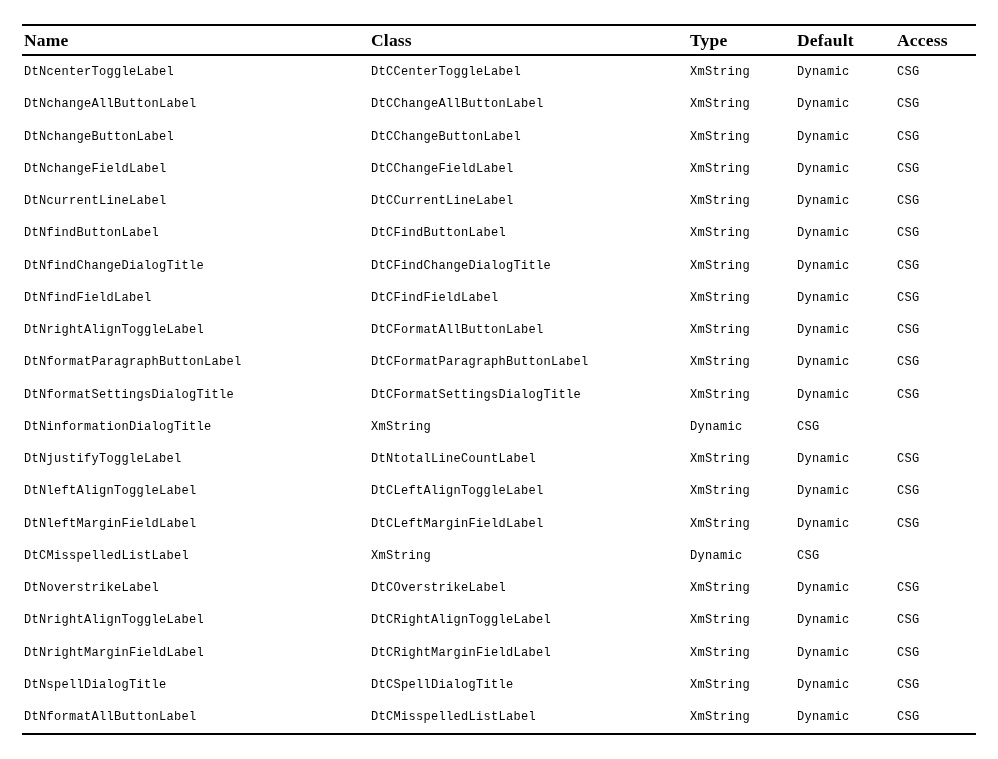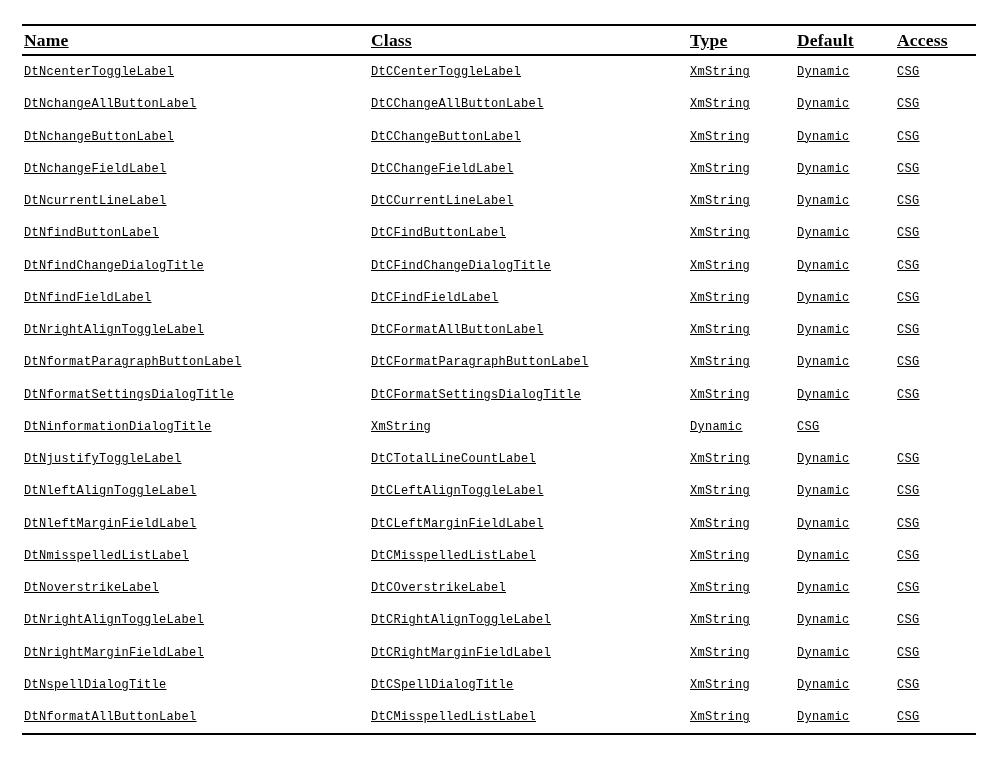--- a/index.html
+++ b/index.html
@@ -23,21 +23,20 @@
   }
   .rule {
     height: 2px;
     background: #000000;
   }
   .grid-row {
     display: grid;
     grid-template-columns: 347px 319px 107px 100px 1fr;
     padding-left: 2px;
     align-items: center;
-    text-decoration: underline;
   }
   .header-row {
     height: 28px;
     font-family: "Liberation Serif", serif;
     font-weight: bold;
     font-size: 17.5px;
     letter-spacing: 0.2px;
   }
   .row {
     height: 32.25px;
@@ -143,41 +142,40 @@
           <div class="cell">CSG</div>
         </div>
         <div class="grid-row row">
           <div class="cell">DtNinformationDialogTitle</div>
           <div class="cell">XmString</div>
           <div class="cell">Dynamic</div>
           <div class="cell">CSG</div>
         </div>
         <div class="grid-row row">
           <div class="cell">DtNjustifyToggleLabel</div>
-          <div class="cell">DtCTotalLineCountLabel</div>
+          <div class="cell">DtNtotalLineCountLabel</div>
           <div class="cell">XmString</div>
           <div class="cell">Dynamic</div>
           <div class="cell">CSG</div>
         </div>
         <div class="grid-row row">
           <div class="cell">DtNleftAlignToggleLabel</div>
           <div class="cell">DtCLeftAlignToggleLabel</div>
           <div class="cell">XmString</div>
           <div class="cell">Dynamic</div>
           <div class="cell">CSG</div>
         </div>
         <div class="grid-row row">
           <div class="cell">DtNleftMarginFieldLabel</div>
           <div class="cell">DtCLeftMarginFieldLabel</div>
           <div class="cell">XmString</div>
           <div class="cell">Dynamic</div>
           <div class="cell">CSG</div>
         </div>
         <div class="grid-row row">
-          <div class="cell">DtNmisspelledListLabel</div>
           <div class="cell">DtCMisspelledListLabel</div>
           <div class="cell">XmString</div>
           <div class="cell">Dynamic</div>
           <div class="cell">CSG</div>
         </div>
         <div class="grid-row row">
           <div class="cell">DtNoverstrikeLabel</div>
           <div class="cell">DtCOverstrikeLabel</div>
           <div class="cell">XmString</div>
           <div class="cell">Dynamic</div>

